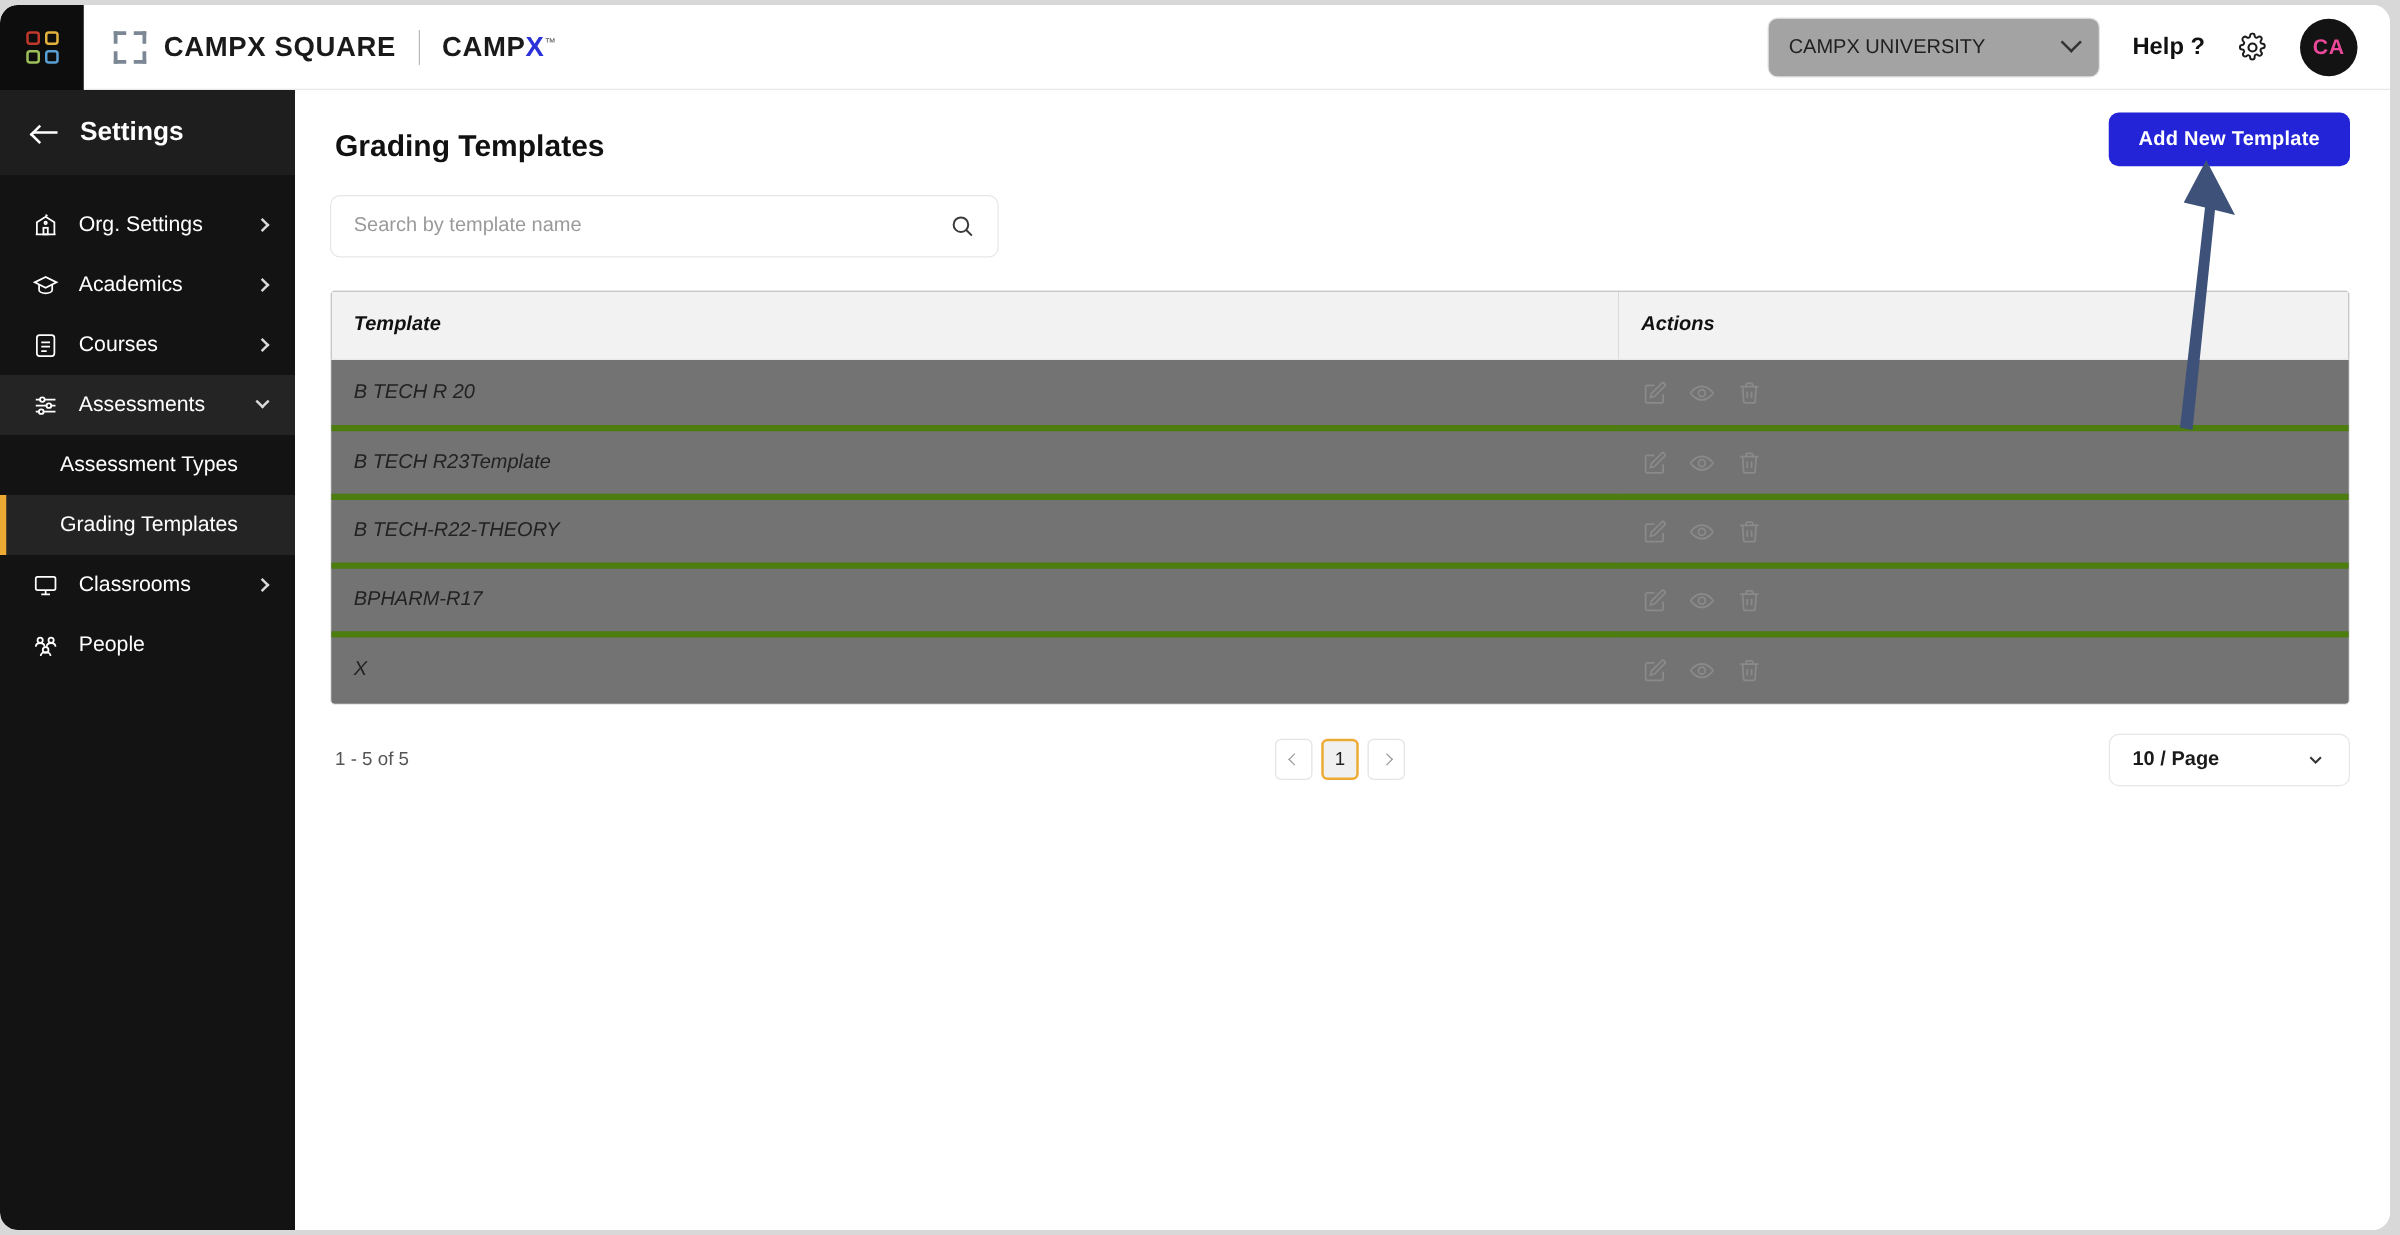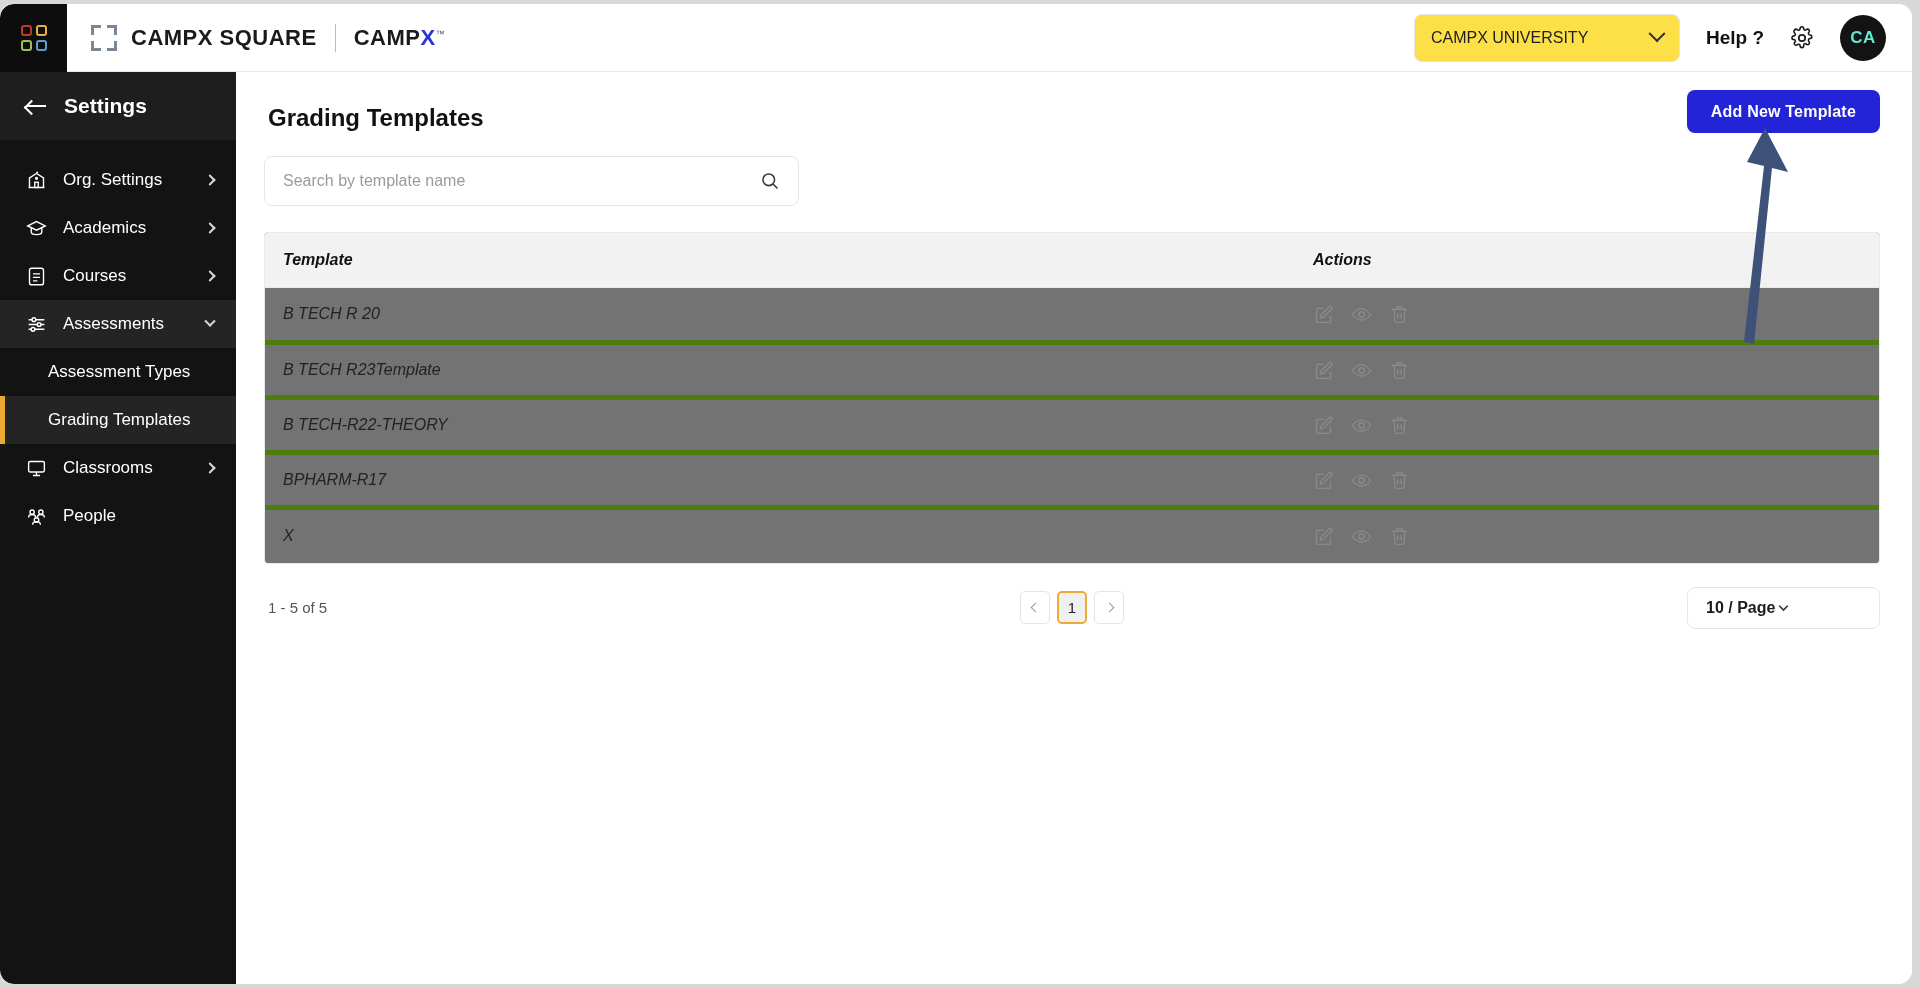--- a/index.html
+++ b/index.html
@@ -63,30 +63,30 @@
   .brand-campx sup { font-size: 9px; color:#555; font-weight:400; vertical-align: super;}
 
   .header-right {
     margin-left: auto; display: flex; align-items: center; gap: 26px;
     padding-right: 26px;
   }
   .org-select {
     width: 266px; height: 48px;
     border: 1px solid #e2e2e2; border-radius: 8px;
     display: flex; align-items: center; justify-content: space-between;
-    padding: 0 16px; background: #fde047;
+    padding: 0 16px; background: #a3a3a3;
   }
   .org-select .label { font-size: 16px; color: #1f1f1f; }
   .chev { width: 12px; height: 12px; border-right: 2px solid #333; border-bottom: 2px solid #333;
           transform: rotate(45deg) translate(-3px,-3px); }
   .help-link { font-size: 19px; font-weight: 700; color: #111; }
   .gear { width: 24px; height: 24px; }
   .avatar {
     width: 46px; height: 46px; border-radius: 50%;
-    background: #131313; color: #5eead4;
+    background: #131313; color: #ec4899;
     display: flex; align-items: center; justify-content: center;
     font-size: 17px; font-weight: 600; letter-spacing: .5px;
   }
 
   
   .body-wrap { flex: 1; display: flex; min-height: 0; }
 
   
   .sidebar {
     width: 236px; flex: 0 0 236px;
@@ -195,21 +195,21 @@
     display: flex; align-items: center; justify-content: center;
     font-size: 15px; color: #666; background: #fff; cursor: pointer;
   }
   .pg.num-active { border: 2px solid #edaa33; background: #f0f0f0; color: #222; font-weight: 500; }
   .pg .ar { width: 7px; height: 7px; border-top: 1.5px solid #9a9a9a; border-right: 1.5px solid #9a9a9a; }
   .pg .ar.left { transform: rotate(-135deg); }
   .pg .ar.right { transform: rotate(45deg); }
   .page-size {
     margin-left: auto; width: 193px; height: 42px;
     border: 1px solid #e6e6e6; border-radius: 8px;
-    display: flex; align-items: center; 
+    display: flex; align-items: center; justify-content: space-between;
     padding: 0 18px; cursor: pointer;
   }
   .page-size .ps-label { font-size: 16px; font-weight: 700; color: #1a1a1a; }
 
   
   .annotation-arrow {
     position: absolute; left: 1716px; top: 124px;
     width: 80px; height: 220px; pointer-events: none; z-index: 20;
   }
 </style>

